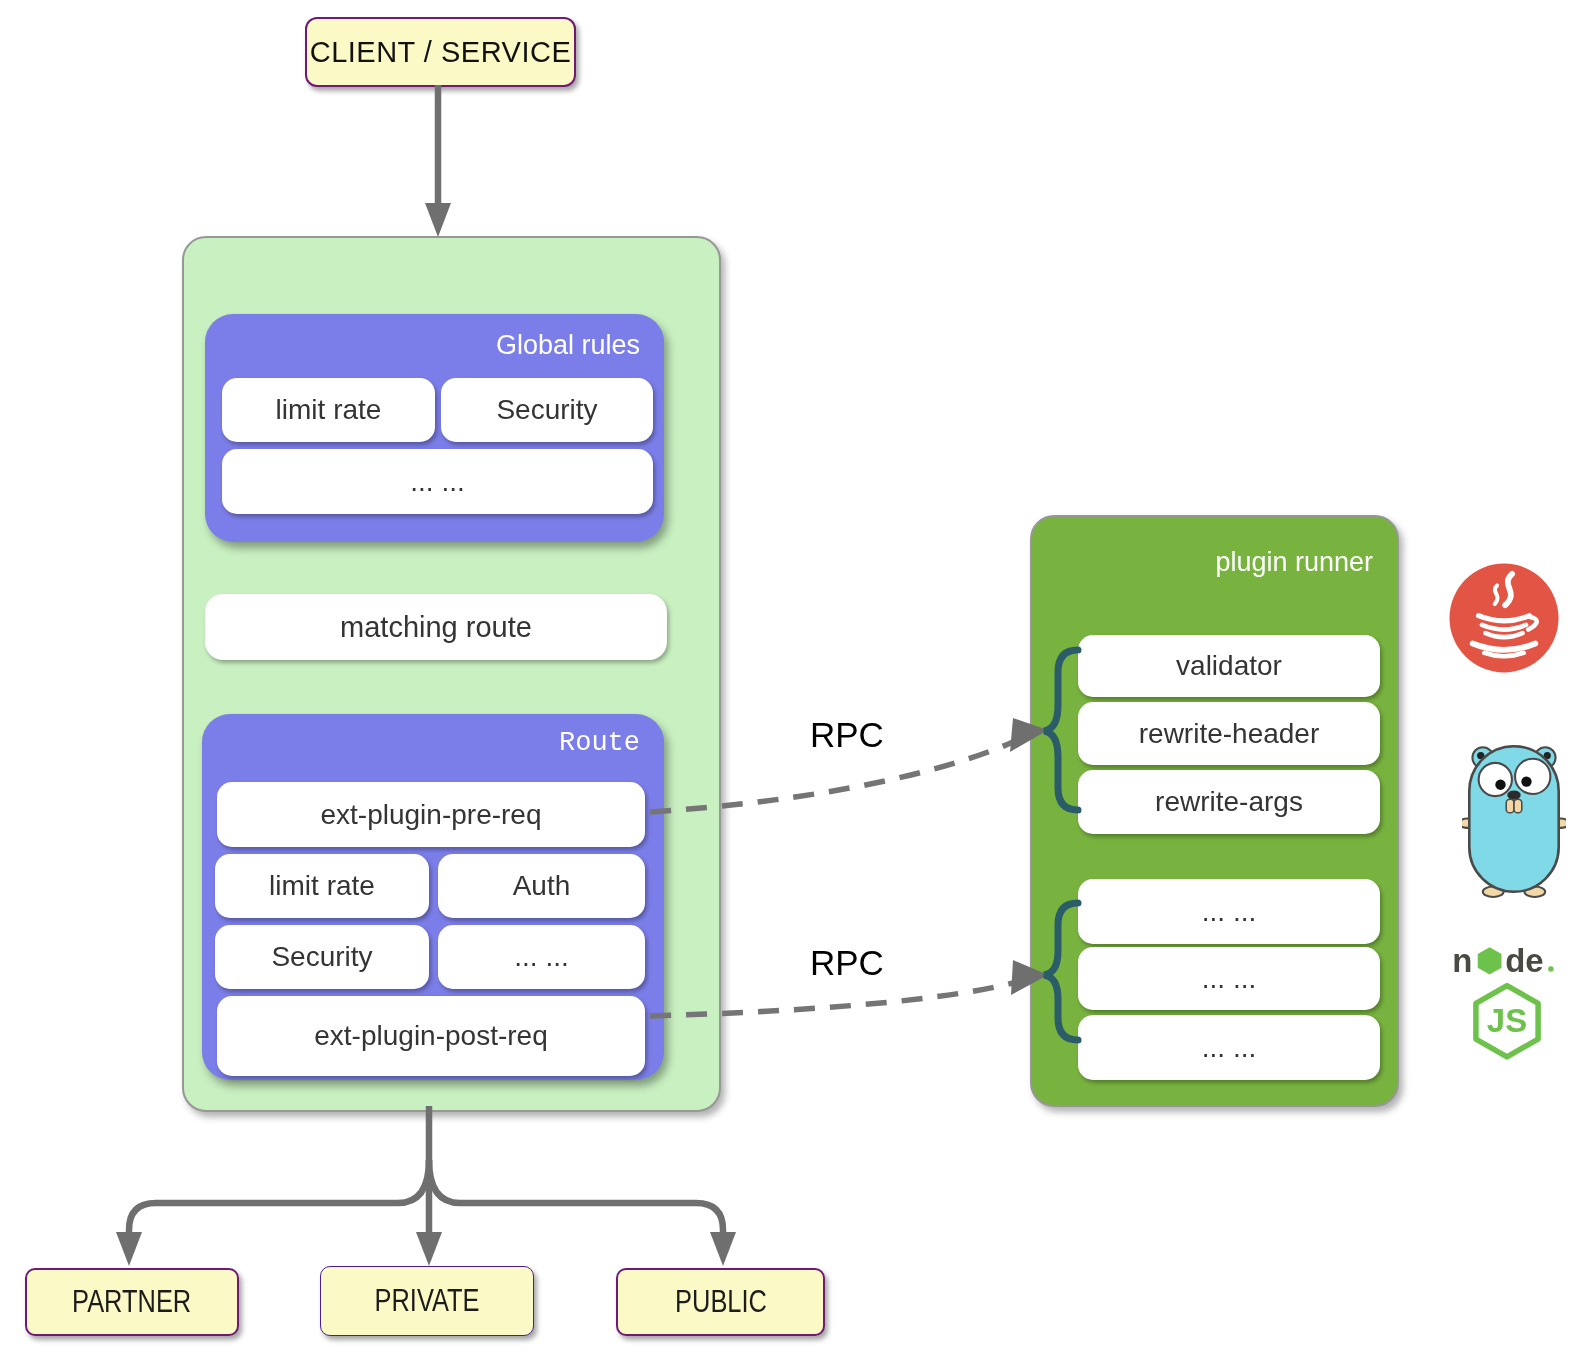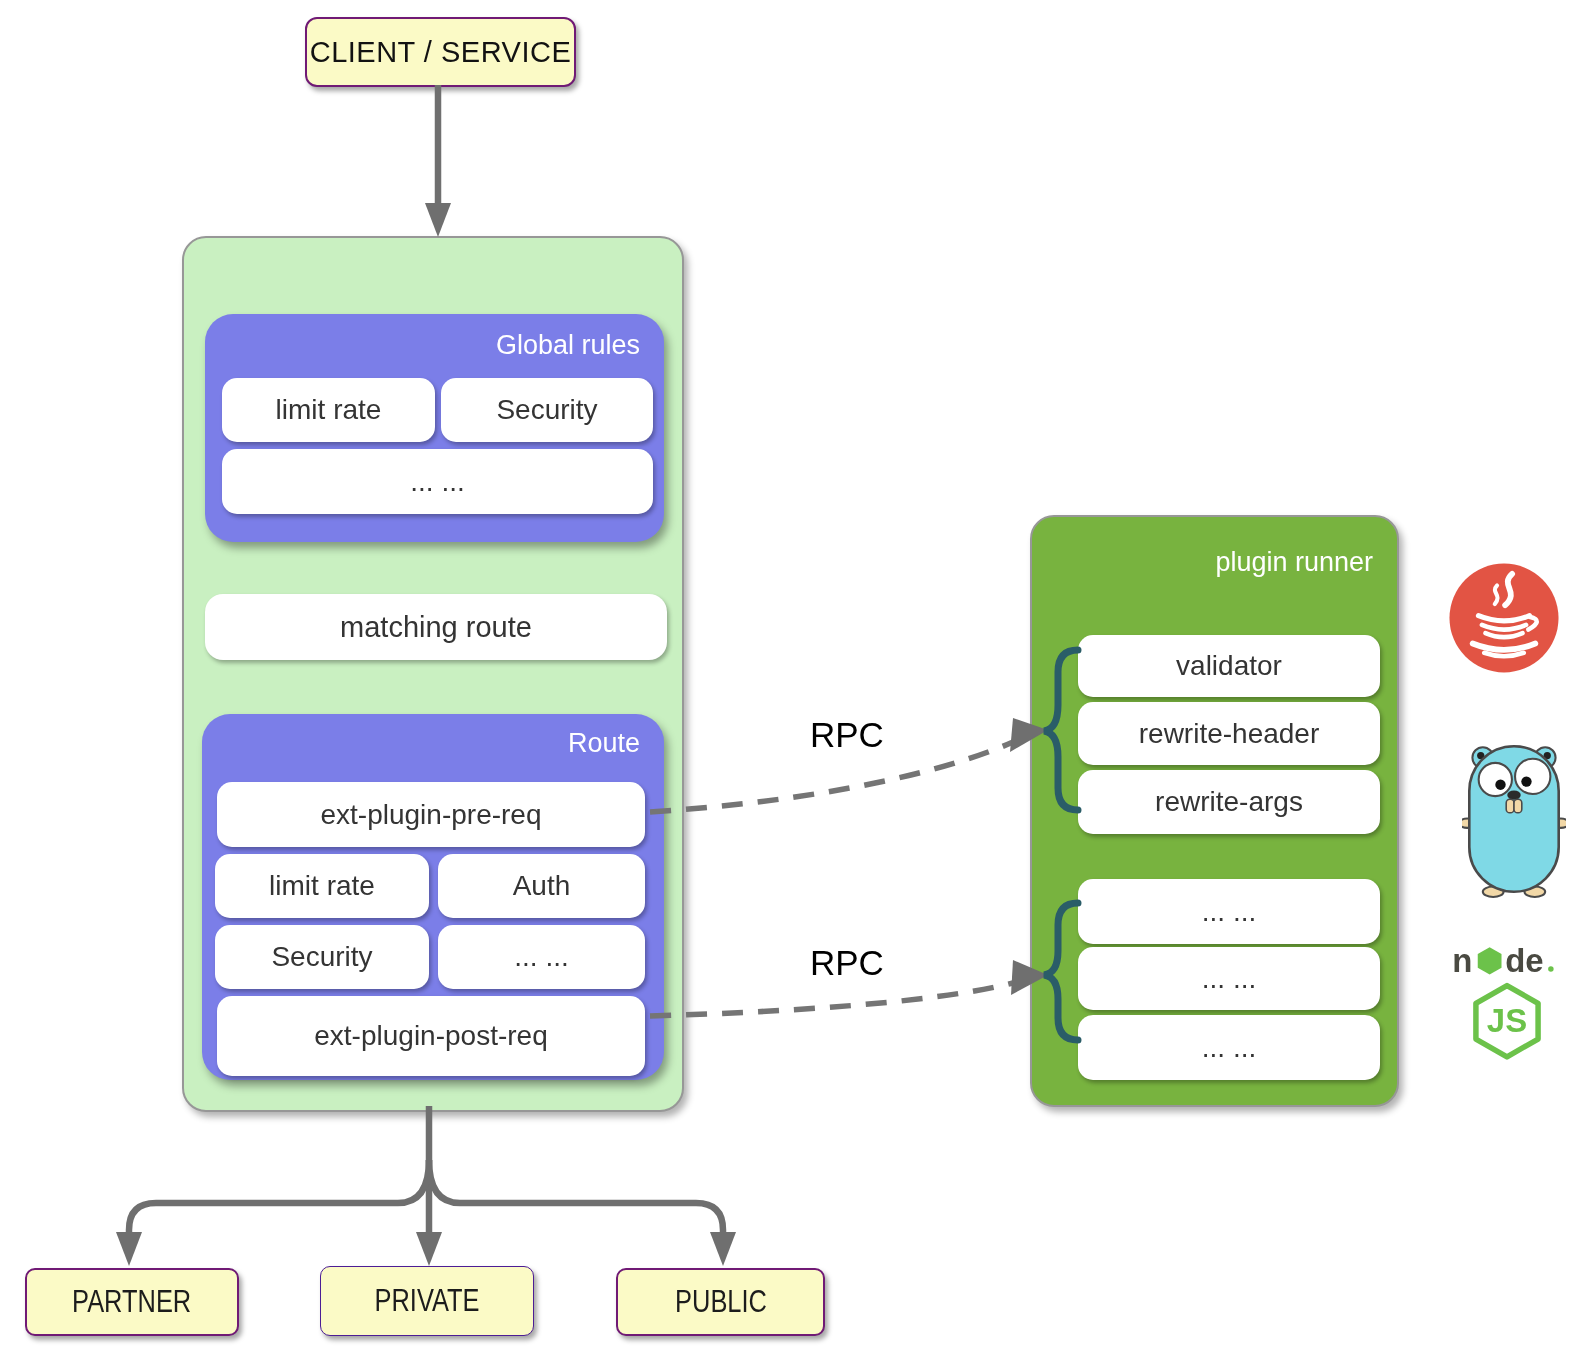--- a/index.html
+++ b/index.html
@@ -111,33 +111,33 @@
     </g>
     <g>
       <path d="M1078 903 Q1058 903 1058 925 V951 Q1058 973 1044 975 Q1058 977 1058 999 V1018 Q1058 1040 1078 1040" stroke="#2a5d68" stroke-width="7" fill="none" stroke-linecap="round"></path>
     </g>
   </svg>
 
   <div class="yellow-box" style="left:305px; top:17px; width:267px; height:66px; border-radius:12px;">
     <span class="client-label">CLIENT / SERVICE</span>
   </div>
 
-  <div class="green-panel" style="left:182px; top:236px; width:498px; height:872px;">
+  <div class="green-panel" style="left:182px; top:236px; width:498px; height:872px;padding-left:37px;">
 
     <div class="purple-panel" style="left:21px; top:76px; width:459px; height:228px;">
       <div class="panel-title" style="right:24px; top:16px;">Global rules</div>
       <div class="white-box" style="left:17px; top:64px; width:213px; height:64px;">limit rate</div>
       <div class="white-box" style="left:236px; top:64px; width:212px; height:64px;">Security</div>
       <div class="white-box" style="left:17px; top:135px; width:431px; height:65px;">... ...</div>
     </div>
 
     <div class="white-box" style="left:21px; top:356px; width:462px; height:66px; border-radius:18px; font-size:29px;">matching route</div>
 
     <div class="purple-panel" style="left:18px; top:476px; width:462px; height:366px;">
-      <div class="panel-title" style="right:24px; top:14px;">Route</div>
+      <div class="panel-title" style="right:24px; top:14px;font-family:Liberation Mono, monospace;">Route</div>
       <div class="white-box" style="left:15px; top:68px; width:428px; height:65px;text-align:center;">ext-plugin-pre-req</div>
       <div class="white-box" style="left:13px; top:140px; width:214px; height:64px;">limit rate</div>
       <div class="white-box" style="left:236px; top:140px; width:207px; height:64px;">Auth</div>
       <div class="white-box" style="left:13px; top:211px; width:214px; height:64px;">Security</div>
       <div class="white-box" style="left:236px; top:211px; width:207px; height:64px;">... ...</div>
       <div class="white-box" style="left:15px; top:282px; width:428px; height:80px;">ext-plugin-post-req</div>
     </div>
   </div>
 
   <div class="rpc-label" style="left:810px; top:715px;">RPC</div>

